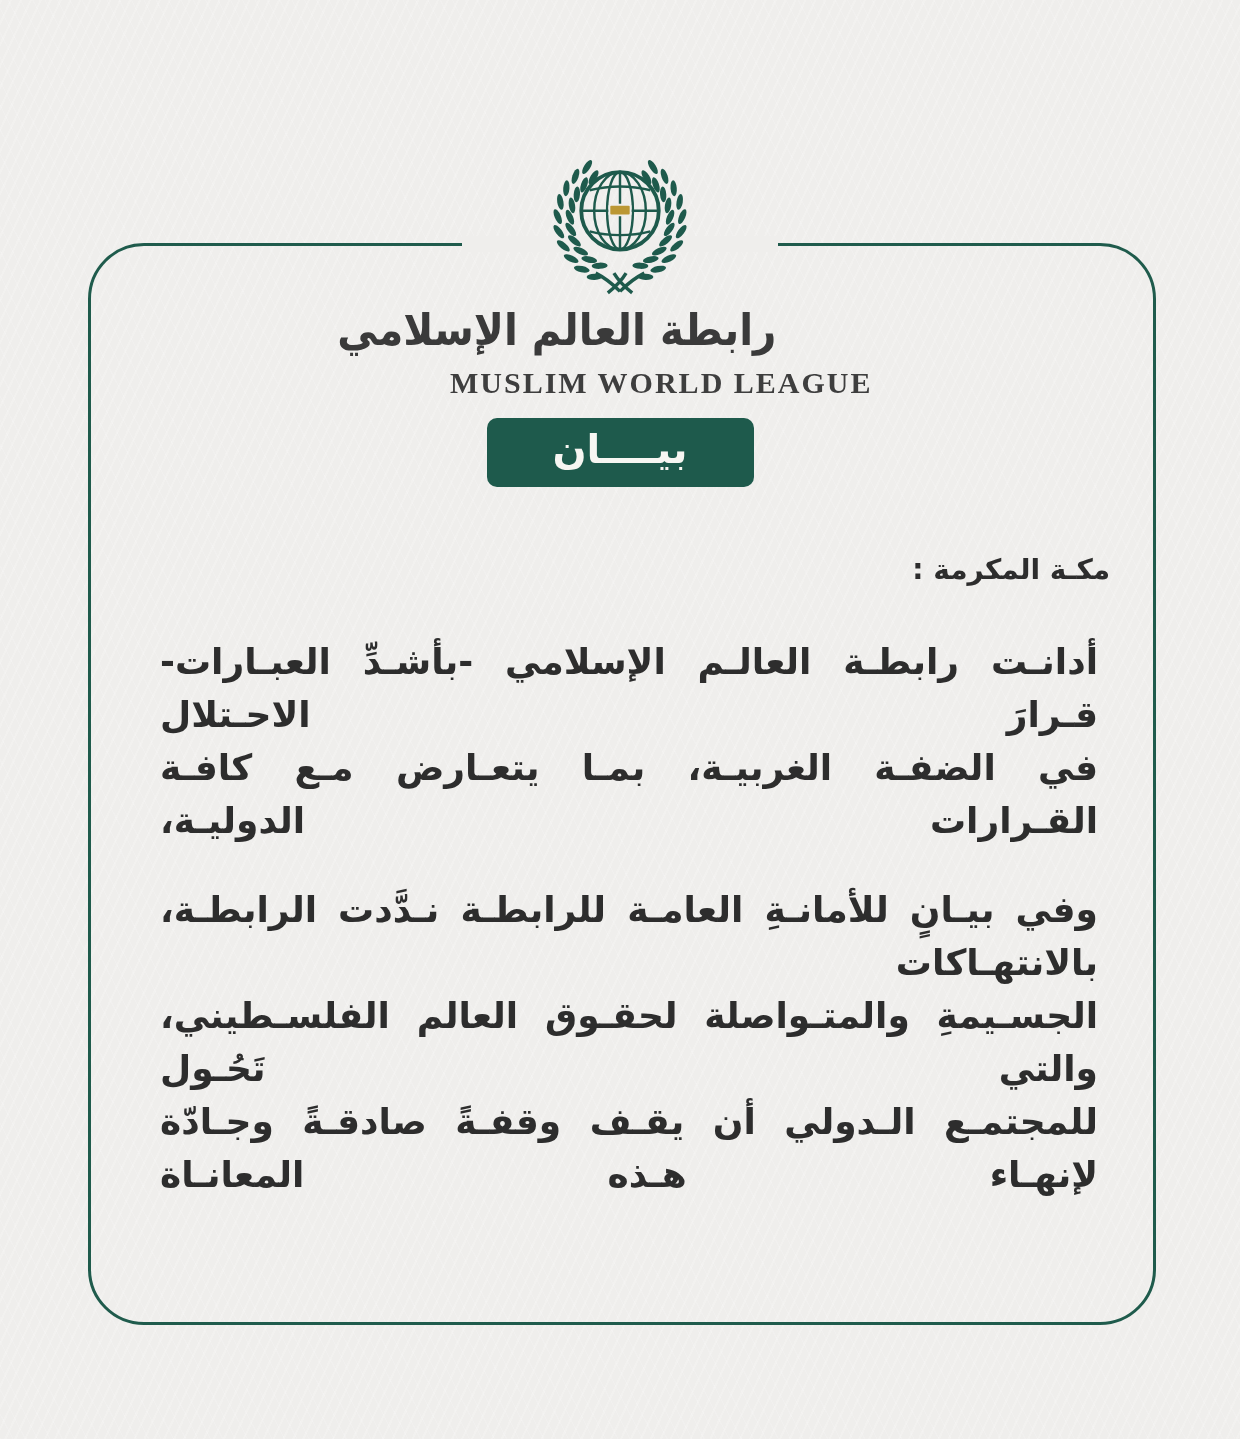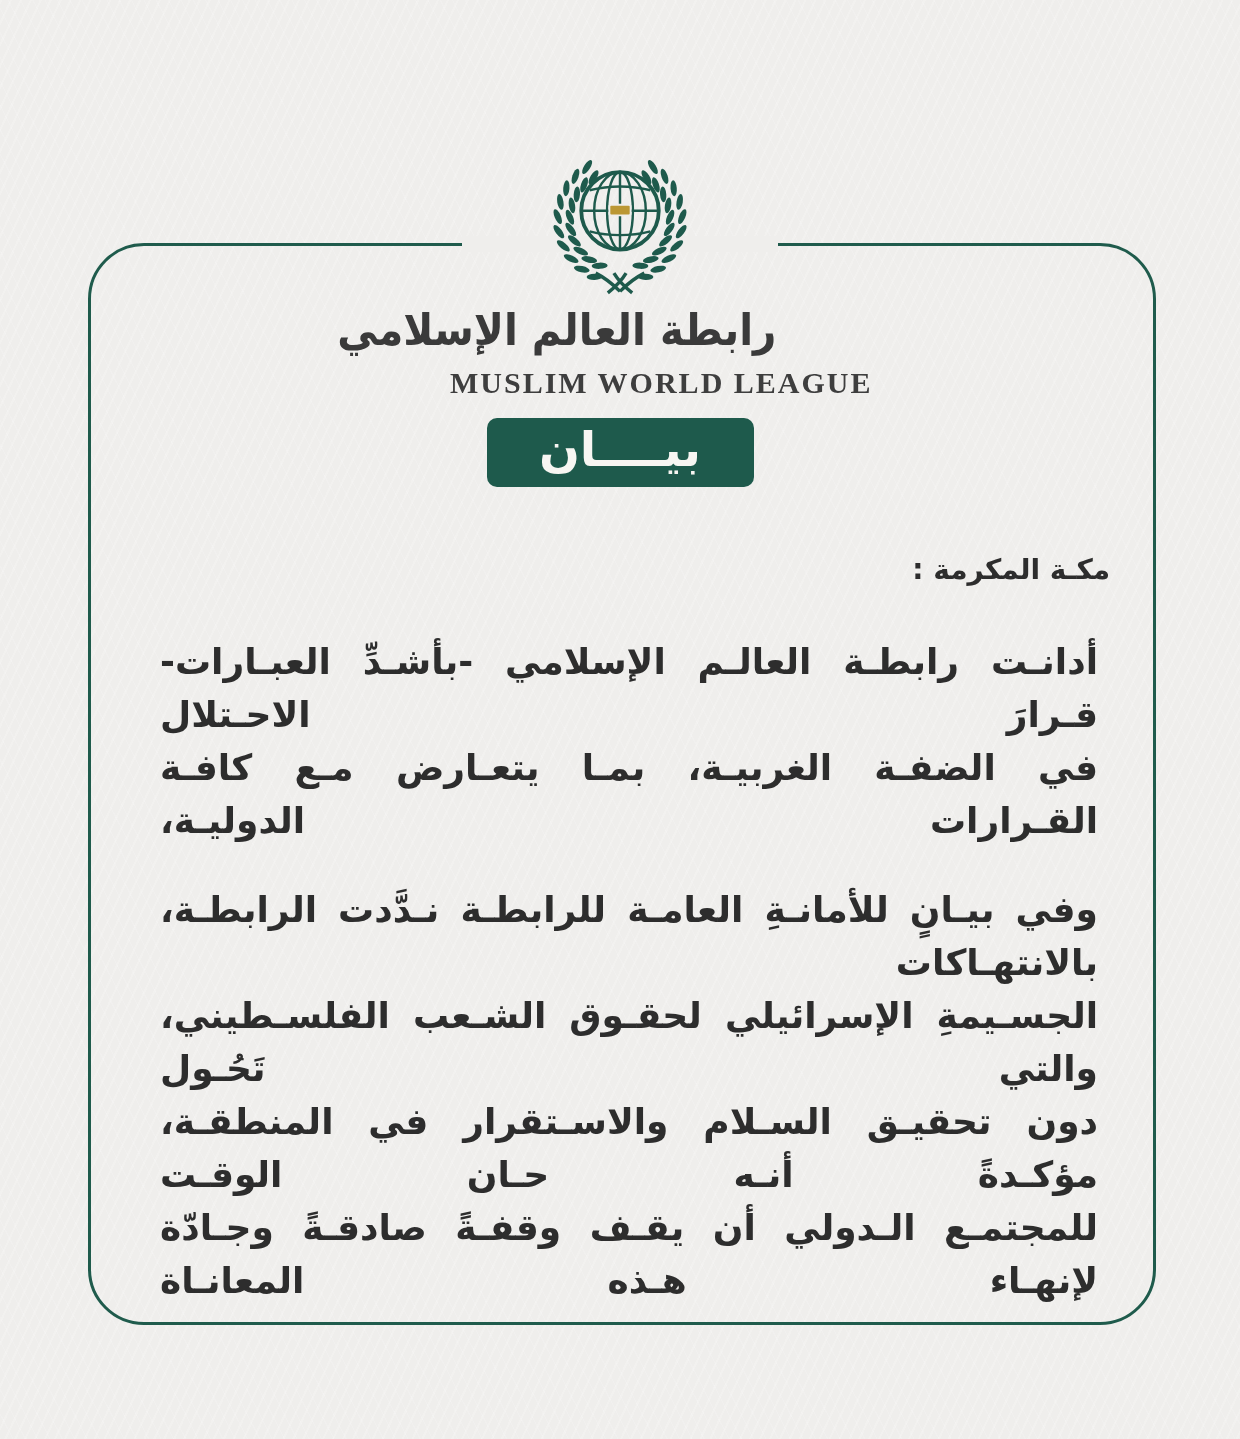--- a/index.html
+++ b/index.html
@@ -40,21 +40,21 @@
     font-family:"Liberation Serif","DejaVu Serif",serif;
     font-weight:bold;font-size:30px;letter-spacing:2px;
     color:#3e3e3e;white-space:nowrap;
   }
   .banner{
     margin:18px auto 0;width:267px;height:69px;
     background:#1e5a4c;border-radius:10px;
     display:flex;align-items:center;justify-content:center;
   }
   .banner span{
-    color:#f7f6f2;font-size:48px;font-weight:bold;
+    color:#f7f6f2;font-size:40px;font-weight:bold;
     direction:rtl;padding-bottom:8px;
   }
   .content{
     position:absolute;left:148px;top:553px;width:962px;
     direction:rtl;
     color:#2d2d2d;font-weight:bold;
   }
   .city{
     margin:0;font-size:28px;line-height:1.2;text-align:right;
     font-weight:bold;
@@ -151,19 +151,18 @@
   <main class="content" lang="ar">
     <h2 class="city">مكـة المكرمة :</h2>
 
     <section class="para p1">
       <div class="line j">أدانـت رابطـة العالـم الإسلامي -بأشـدِّ العبـارات- قـرارَ الاحـتلال</div>
       <div class="line j">في الضفـة الغربيـة، بمـا يتعـارض مـع كافـة القـرارات الدوليـة،</div>
     </section>
 
     <section class="para p2">
       <div class="line j">وفي بيـانٍ للأمانـةِ العامـة للرابطـة نـدَّدت الرابطـة، بالانتهـاكات</div>
-      <div class="line j">الجسـيمةِ الإسرائيلي لحقـوق الشـعب الفلسـطيني، والتي تَحُـول</div>
-      <div class="line j">دون تحقيـق السـلام والاسـتقرار في المنطقـة، مؤكـدةً أنـه حـان الوقـت</div>
+      <div class="line j">الجسـيمةِ والمتـواصلة لحقـوق العالم الفلسـطيني، والتي تَحُـول</div>
       <div class="line j">للمجتمـع الـدولي أن يقـف وقفـةً صادقـةً وجـادّة لإنهـاء هـذه المعانـاة</div>
 
     </section>
   </main>
 </div>
 
 </body></html>

